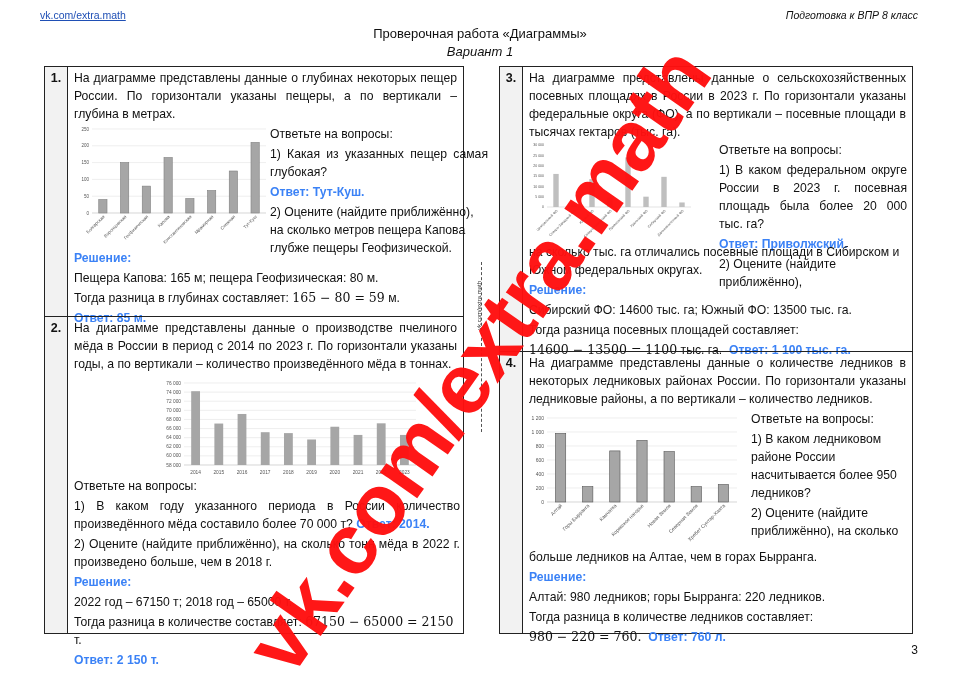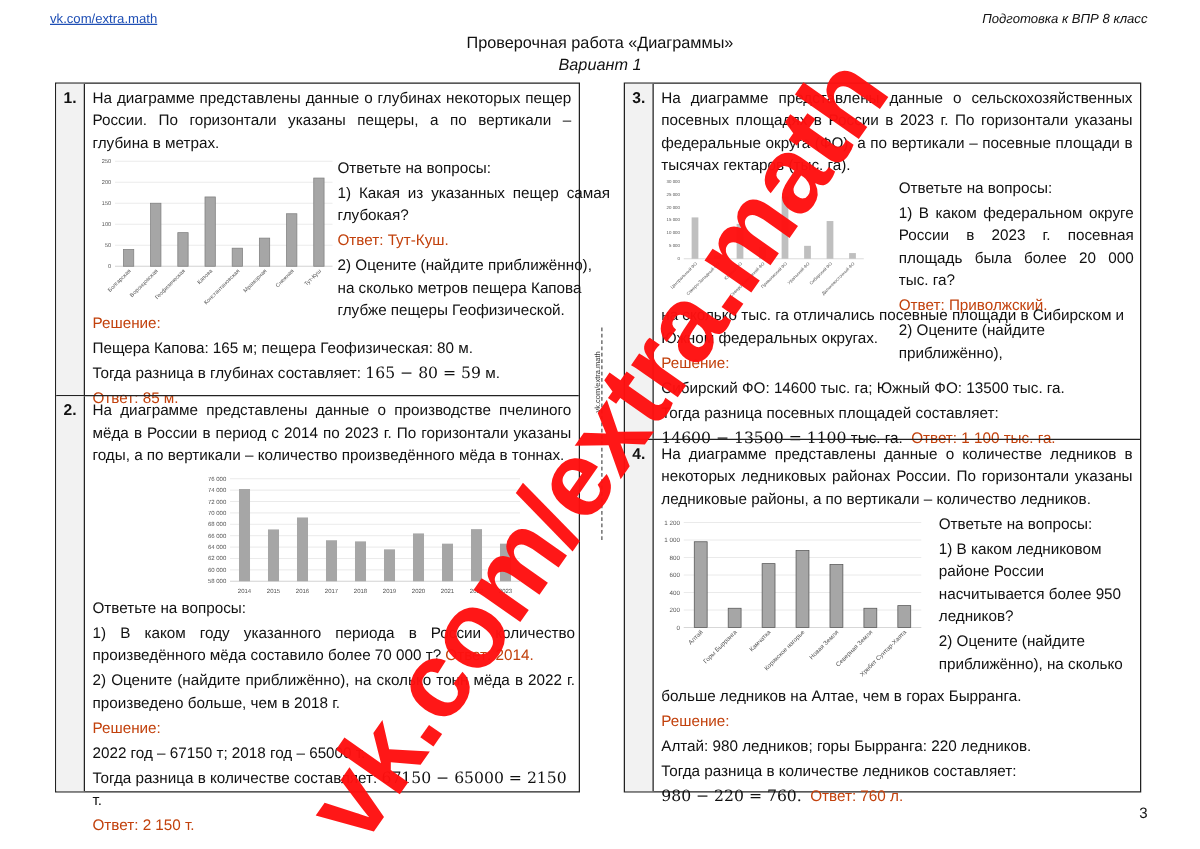--- a/index.html
+++ b/index.html
@@ -9,21 +9,21 @@
   .hdr-right { position: absolute; right: 42px; top: 9px; font-size: 10.5px; color: #111; font-style: italic; }
   .title { position: absolute; left: 0; width: 960px; text-align: center; font-size: 13px; }
   .t1 { top: 26px; } .t2 { top: 44px; font-style: italic; }
   .box { position: absolute; border: 1.5px solid #222; background: #fff; box-sizing: border-box; }
   .cell { position: absolute; left: 0; right: 0; border-top: 1.5px solid #222; box-sizing: border-box; }
   .cell:first-child { border-top: none; }
   .num { position: absolute; left: 0; top: 0; bottom: 0; width: 23px; background: #f2f2f2;
          border-right: 1.5px solid #222; font-weight: bold; font-size: 12.5px; text-align: center; padding-top: 4px; box-sizing: border-box; }
   .content { position: absolute; left: 29px; right: 6px; top: 2px; font-size: 12.2px; line-height: 18px; }
   .just { text-align: justify; }
-  .red { color: #c2410c; font-weight: normal; }
+  .red { color: #3b82f6; font-weight: bold; }
   .p { margin: 0 0 2px 0; }
   .math { font-family: "DejaVu Serif", serif; font-size: 12.5px; }
   .chart { position: absolute; }
   .watermark { position: absolute; left: 478px; top: 360px; transform: translate(-50%,-50%) rotate(-55deg);
                font-family: "Liberation Sans", sans-serif; font-weight: bold; font-size: 86px; color: #ff1010;
                white-space: nowrap; pointer-events: none; letter-spacing: -1px; opacity: 0.97; }
   .cutline { position: absolute; left: 481px; top: 262px; height: 170px; border-left: 1px dashed #555; }
   .cuttext { position: absolute; left: 476px; top: 330px; font-size: 6px; color: #333; transform: rotate(-90deg); transform-origin: left top; }
   .pagenum { position: absolute; right: 42px; top: 643px; font-size: 12px; }
 </style>

